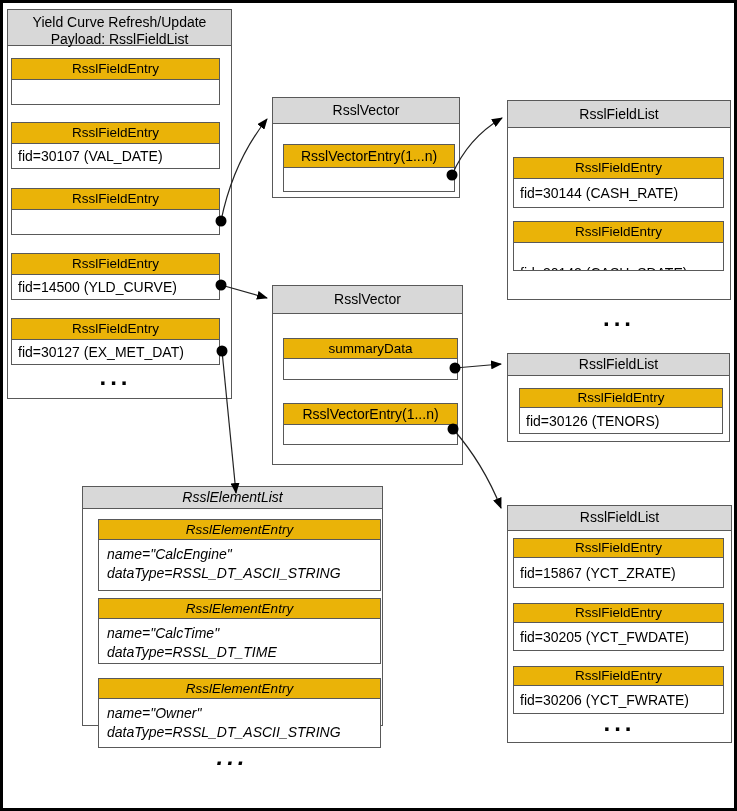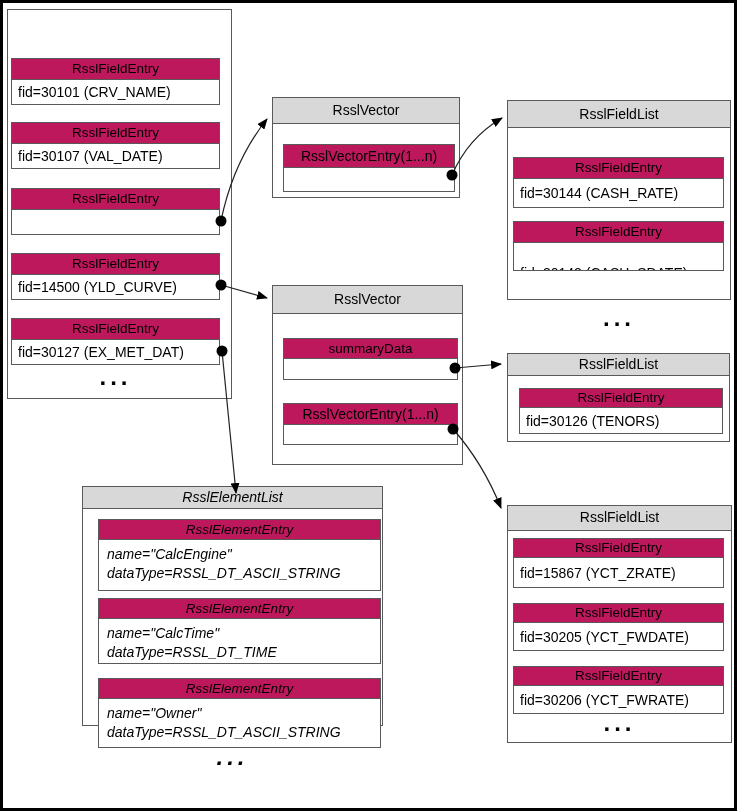--- a/index.html
+++ b/index.html
@@ -36,21 +36,21 @@
     height:100%;
   }
   .titlebar { position:absolute; left:0; top:0; right:0; }
   .entry {
     position:absolute;
     border:1px solid #595959;
     background:#fff;
     overflow:hidden;
   }
   .entry-h {
-    background:#be185d;
+    background:#eab308;
     border-bottom:1px solid #595959;
     text-align:center;
     font-size:13.5px;
   }
   .entry-v {
     background:#fff;
     font-size:14px;
     padding-left:6px;
     white-space:nowrap;
     display:flex;
@@ -78,24 +78,29 @@
     pointer-events:none;
   }
 </style>
 </head>
 <body>
 
 <div class="stage">
   <div class="frame"></div>
 
   <div class="box" style="left:7px; top:9px; width:225px; height:390px;">
+    <div class="titlebar" style="height:36px;">
+      <div class="box-title">
+        <div>Yield Curve Refresh/Update</div>
+        <div>Payload: RsslFieldList</div>
+      </div>
+    </div>
 
     <div class="entry" style="left:3px; top:48px; width:209px; height:47px;">
       <div class="entry-h" style="height:21px; line-height:20px;">RsslFieldEntry</div>
-      <div class="entry-v" style="height:24px;">fid=30101 (CRV_NAME)</div>
     </div>
 
     <div class="entry" style="left:3px; top:112px; width:209px; height:47px;">
       <div class="entry-h" style="height:21px; line-height:20px;">RsslFieldEntry</div>
       <div class="entry-v" style="height:24px;">fid=30107 (VAL_DATE)</div>
     </div>
 
     <div class="entry" style="left:3px; top:178px; width:209px; height:47px;">
       <div class="entry-h" style="height:21px; line-height:20px;">RsslFieldEntry</div>
     </div>

